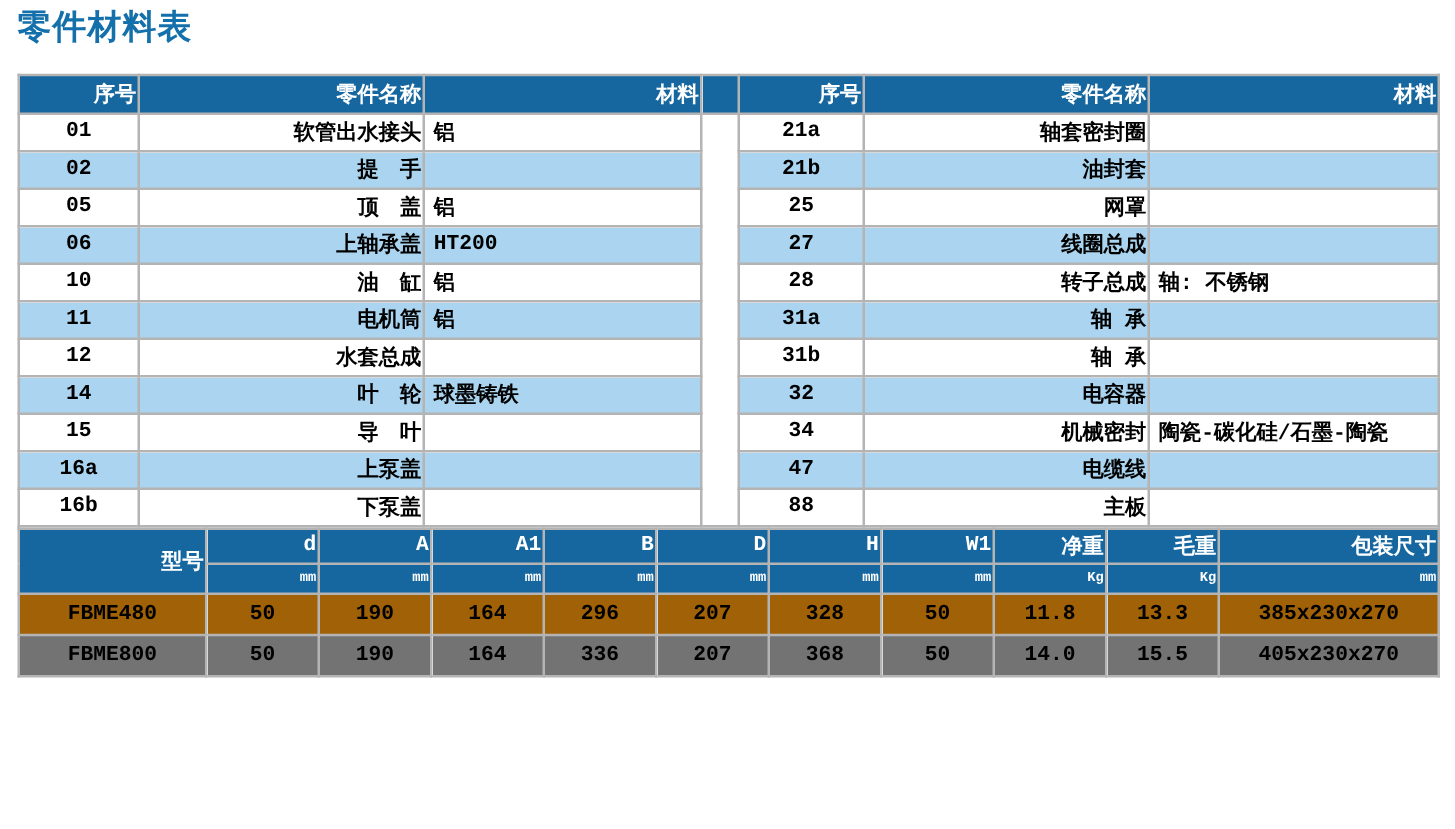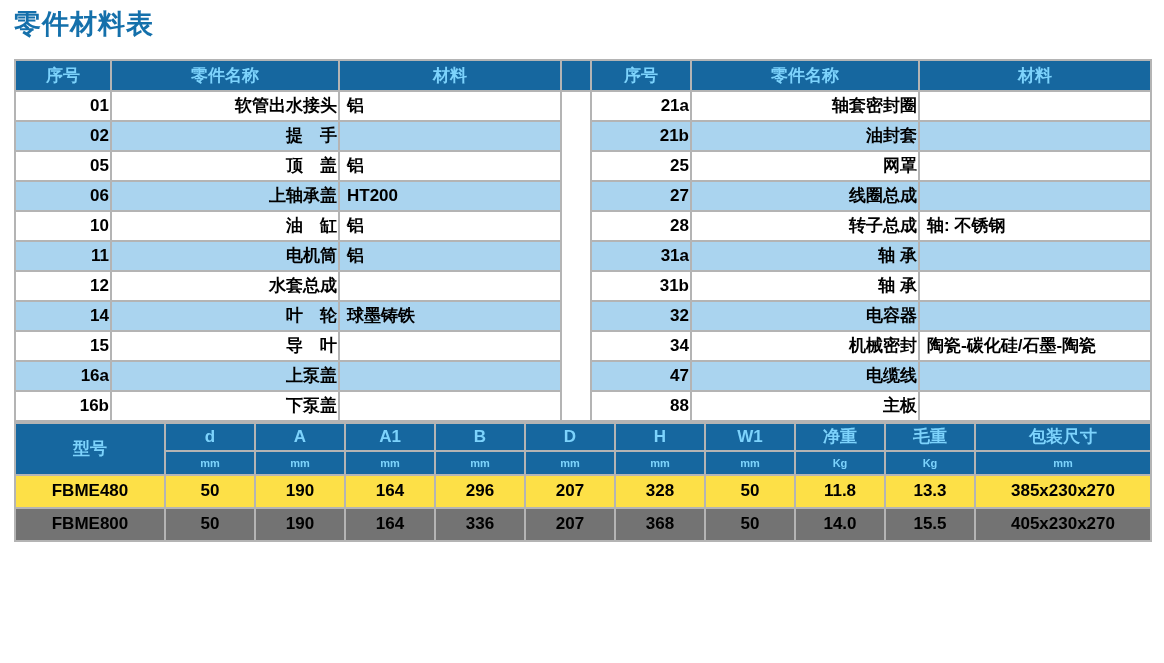--- a/index.html
+++ b/index.html
@@ -7,20 +7,21 @@
     margin: 0;
     background: #ffffff;
     font-family: "Liberation Sans", sans-serif;
     color: #000;
   }
   .page {
     width: 1164px;
     height: 663px;
     padding: 8px 14px 0 14px;
     overflow: hidden;
+    font-family: Liberation Mono, monospace;
   }
   .section-title {
     color: #1470ab;
     font-size: 27px;
     font-weight: bold;
     margin: 0 0 17px 0;
     letter-spacing: 1px;
     line-height: 1.25;
   }
   .section-title.second {
@@ -33,46 +34,46 @@
     width: 1136px;
     border: 2px solid #979797;
   }
   th, td {
     border: 2px solid #b4b4b4;
     overflow: hidden;
     white-space: nowrap;
   }
   th {
     background: #16679f;
-    color: #7dd3fc;
+    color: #ffffff;
     font-size: 17px;
     font-weight: bold;
-    text-align: center;
+    text-align: right;
   }
   td {
     font-size: 17px;
     font-weight: bold;
     color: #000;
     background: transparent;
   }
   
   .parts-table th { height: 31px; }
   .parts-table td { height: 30px; }
   .parts-table tbody tr:nth-child(even) { background: #aad4ef; }
   .parts-table tbody tr:nth-child(odd)  { background: #ffffff; }
-  td.c { text-align: right; }
+  td.c { text-align: center; }
   td.name { text-align: right; padding-left: 36px; }
   td.mat  { text-align: left; padding-left: 7px; }
   td.spacer-cell { background: #ffffff; }
   
   .dims-table th.letter { height: 28px; }
   .dims-table th.unit   { height: 24px; font-size: 11px; }
   .dims-table th.model  { font-size: 17px; }
   .dims-table td { height: 33px; text-align: center; }
-  .dims-table tbody tr:nth-child(1) { background: #fde047; }
+  .dims-table tbody tr:nth-child(1) { background: #a16207; }
   .dims-table tbody tr:nth-child(2) { background: #737373; }
 </style>
 </head>
 <body>
 
 <div class="page">
 
   <h1 class="section-title">零件材料表</h1>
 
   <table class="parts-table">

